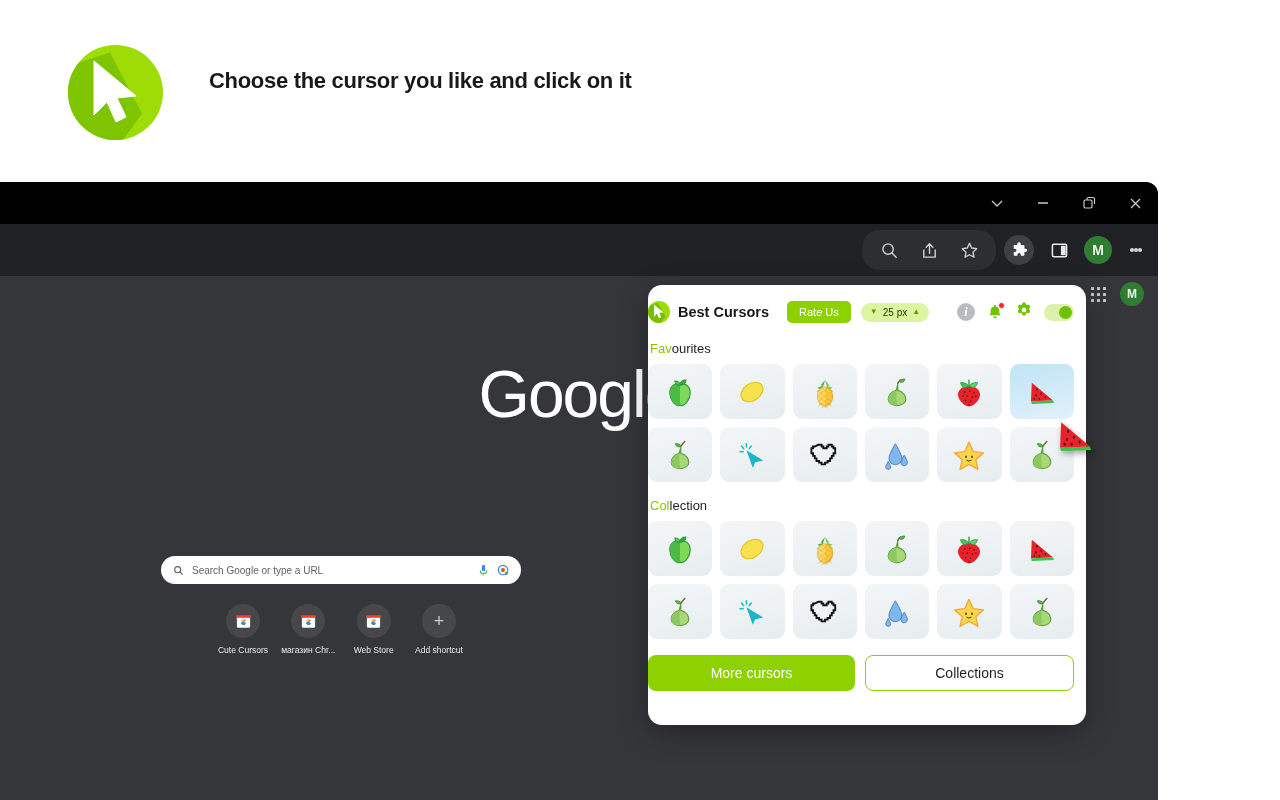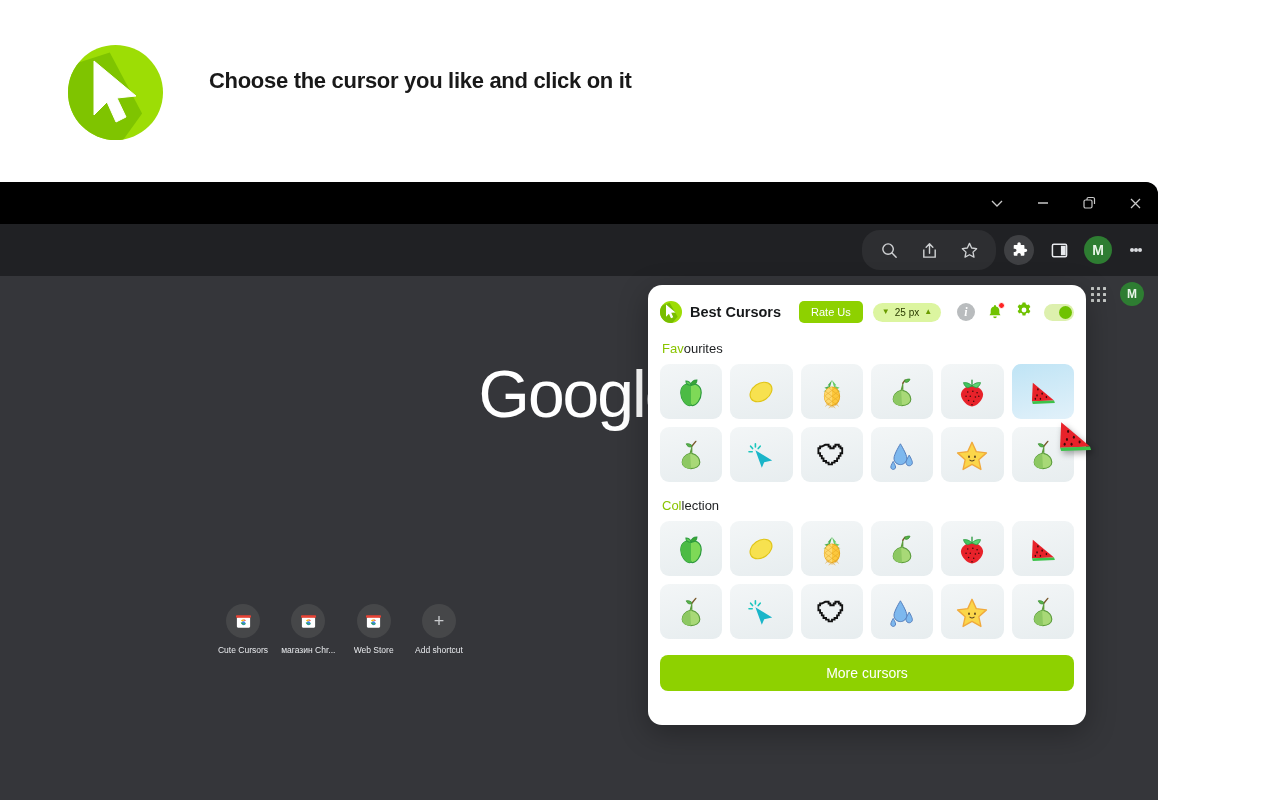--- a/index.html
+++ b/index.html
@@ -107,21 +107,21 @@
     display: flex; align-items: center; justify-content: center;
   }
   .sc-label { font-size: 8.5px; color: #e8eaed; white-space: nowrap; overflow: hidden; text-overflow: ellipsis; max-width: 64px; text-align: center; }
   .plus { color: #c9cbcd; font-size: 18px; line-height: 1; }
 
   
   .popup {
     position: absolute; left: 648px; top: 285px; width: 438px; height: 440px;
     background: #ffffff; border-radius: 14px;
     box-shadow: 0 8px 30px rgba(0,0,0,0.30);
-    padding: 14px 12px 12px 12px;
+    padding: 14px 12px 12px 0;
   }
   .pop-head { display: flex; align-items: center; height: 26px; }
   .brand-logo {
     width: 22px; height: 22px; border-radius: 50%; background: #9ddd05; position: relative; overflow: hidden; flex: none;
   }
   .brand-logo .shade { position: absolute; inset: 0; background: #78bd00; clip-path: polygon(0 24%, 44% 8%, 80% 72%, 56% 100%, 0 100%); }
   .brand-logo svg { position: absolute; left: 5px; top: 3px; }
   .brand-name { font-size: 14.5px; font-weight: 700; color: #16181a; margin-left: 8px; white-space: nowrap; }
   .rate-btn {
     margin-left: 18px; background: #8ed100; color: #fff; font-size: 11px; font-weight: 400;
@@ -261,20 +261,37 @@
             <i></i>
             <i></i>
             <i></i>
             <i></i>
         </div>
         <div class="ntp-avatar">M</div>
       </div>
 
       <div class="google-logo">Google</div>
 
+      <div class="searchbar">
+        <svg width="11" height="11" viewBox="0 0 20 20">
+            <circle cx="8.5" cy="8.5" r="5.5" fill="none" stroke="#5f6368" stroke-width="2"></circle>
+            <path d="M12.6 12.6 L17 17" stroke="#5f6368" stroke-width="2" stroke-linecap="round"></path>
+          </svg>
+        <span class="search-ph">Search Google or type a URL</span>
+        <svg width="11" height="13" viewBox="0 0 12 16">
+            <rect x="4" y="1" width="4" height="8" rx="2" fill="#4285f4"></rect>
+            <path d="M2 8 a4 4 0 0 0 8 0" fill="none" stroke="#34a853" stroke-width="1.3"></path>
+            <path d="M6 12 v2.5" stroke="#fbbc05" stroke-width="1.3"></path>
+          </svg>
+        <svg width="12" height="12" viewBox="0 0 16 16">
+            <circle cx="8" cy="8" r="6.3" fill="none" stroke="#4285f4" stroke-width="1.6"></circle>
+            <circle cx="8" cy="8" r="2.6" fill="#ea4335"></circle>
+            <circle cx="12.6" cy="12.2" r="2" fill="#34a853"></circle>
+          </svg>
+      </div>
 
       <div class="shortcuts">
         <div class="shortcut">
           <div class="sc-circle">
             <svg width="17" height="17" viewBox="0 0 18 18">
                 <rect x="2" y="4.5" width="14" height="11" rx="1.2" fill="#ffffff"></rect>
                 <rect x="1" y="2.5" width="16" height="2.6" rx="1" fill="#ea4335"></rect>
                 <path d="M9 6.5 a3.2 3.2 0 0 1 2.8 1.7 L9 8.2 Z" fill="#ea4335"></path>
                 <path d="M6.2 8.2 A3.2 3.2 0 0 1 9 6.5 L9 9.6 Z" fill="#fbbc05"></path>
                 <circle cx="9" cy="10.8" r="2.1" fill="#4285f4"></circle>
@@ -595,20 +612,21 @@
             <path d="M21 9 C21 13 19 16 19 18 C12 20 9 25 9 29 C9 34 14 37 20 37 C26 37 31 34 31 29 C31 25 28 20 21 18 Z" fill="#a8d977" stroke="#5b9c3c" stroke-width="1.4"></path>
             <path d="M19 18 C12 20 9 25 9 29 C9 34 14 37 20 37 Z" fill="#8dc862"></path>
             <path d="M21 9 L26 3" stroke="#7a5b2e" stroke-width="1.8" stroke-linecap="round"></path>
             <path d="M21 8 c-3 -3 -7 -2 -7 -2 c0 0 1 4 5 4 c1.5 0 2 -2 2 -2 Z" fill="#56b44a" stroke="#3e8f34" stroke-width="1"></path>
           </svg>
       </div>
     </div>
 
     <div class="footer">
       <button class="btn-primary">More cursors</button>
+      <button class="btn-outline">Collections</button>
     </div>
   </div>
 
   <div class="float-cursor">
     <svg width="46" height="46" viewBox="0 0 40 40">
       <path d="M8 9 L33 30 L7 31 Z" fill="#e8222a"></path>
       <path d="M33 30 L7 31 L8 34 L34 33 Z" fill="#3cc24a"></path>
       <g fill="#3a0b0b">
           <ellipse cx="14" cy="17" rx="0.9" ry="1.3"></ellipse>
           <ellipse cx="19" cy="22" rx="0.9" ry="1.3"></ellipse>

